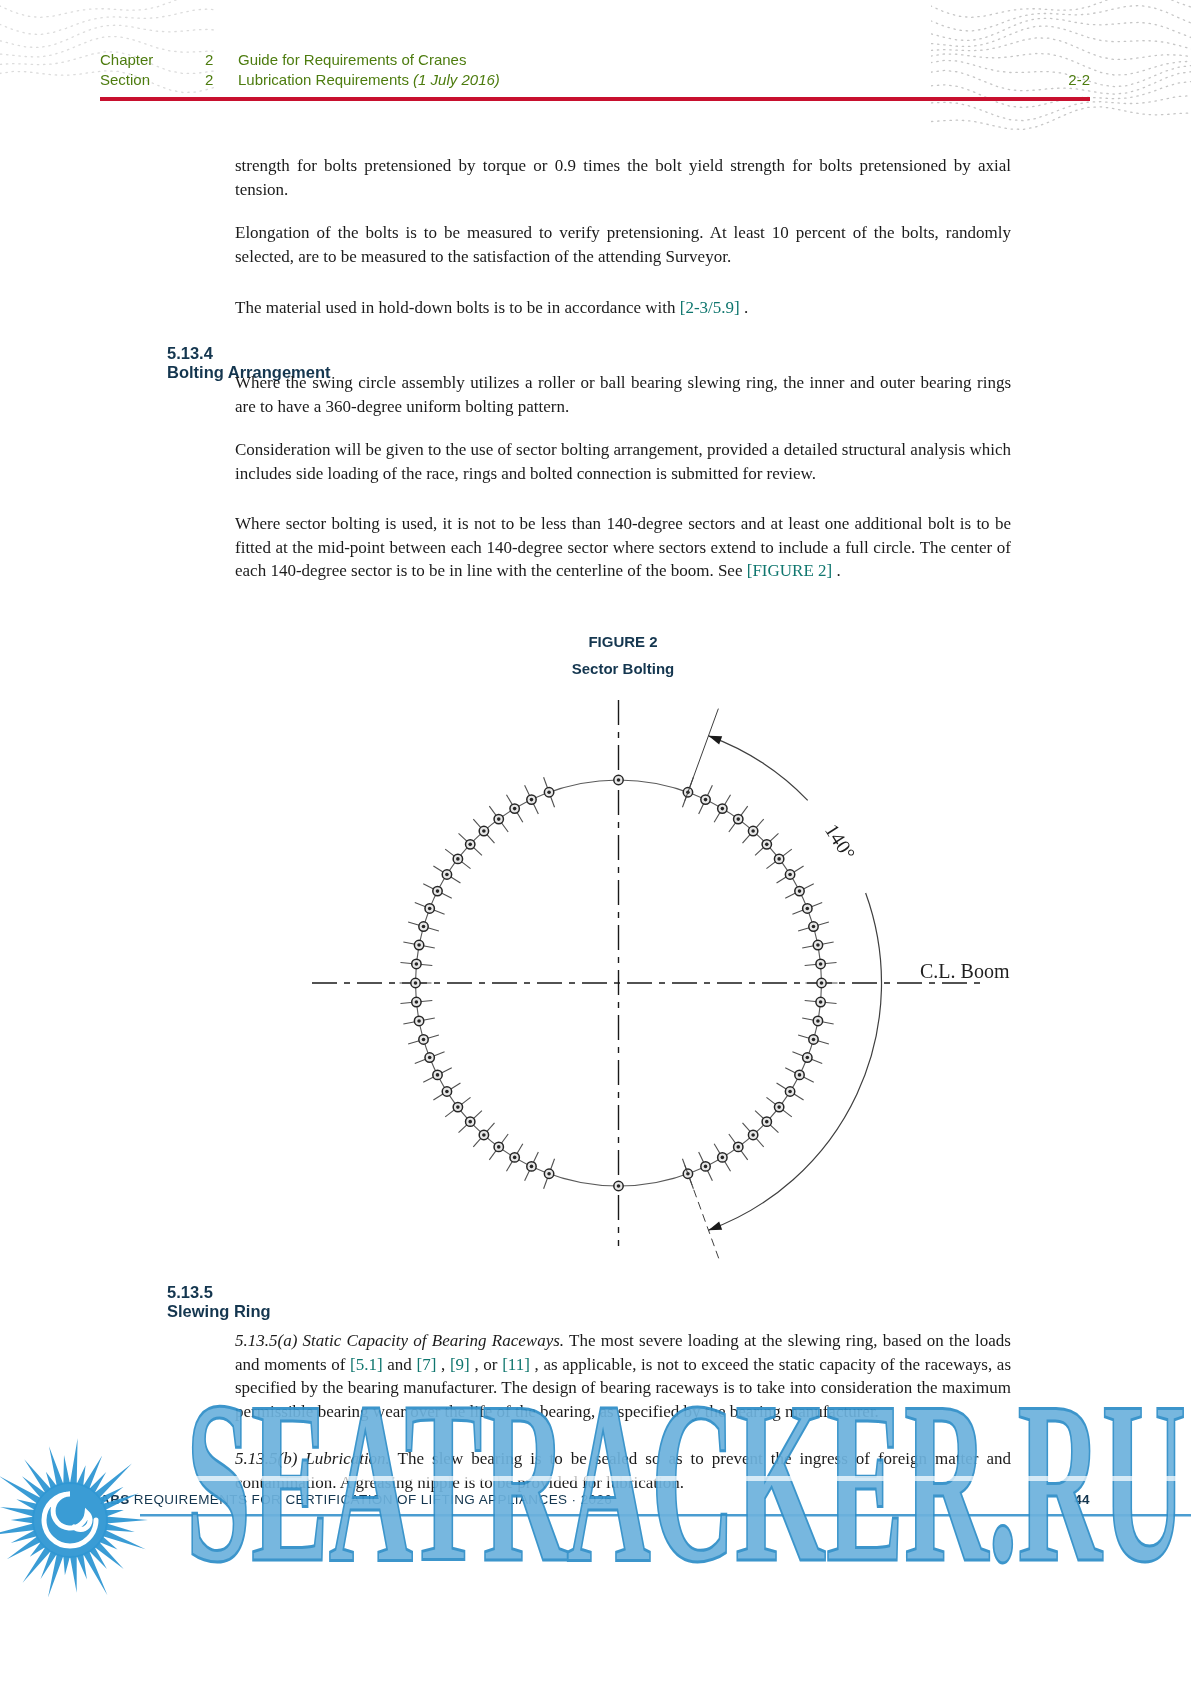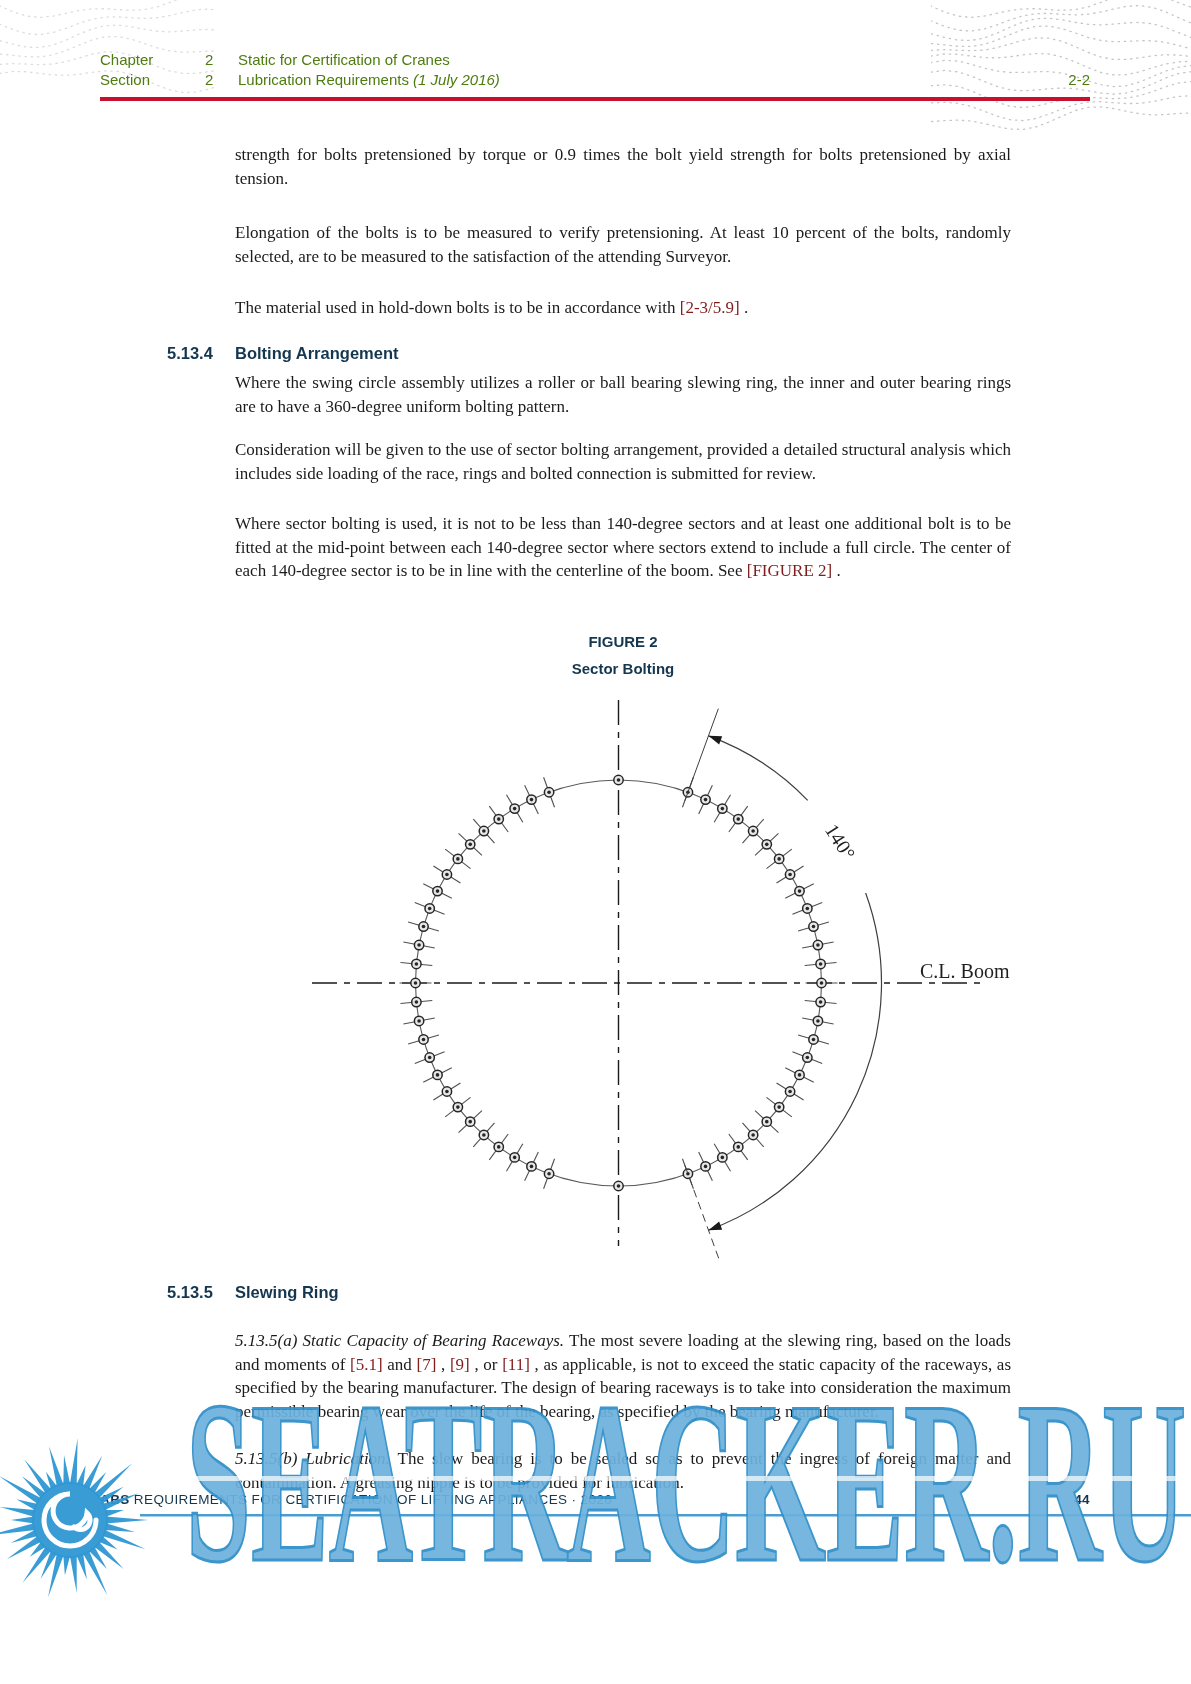--- a/index.html
+++ b/index.html
@@ -14,23 +14,23 @@
   .hnum{width:33px;}
   .page-ref{position:absolute;right:0;top:20px;}
   .ital{font-style:italic;text-align:right;}
   .red-rule{position:absolute;left:100px;top:97px;width:990px;height:4px;
     background:#c8102e;z-index:2;}
   
   .para{position:absolute;left:235px;width:776px;font-size:17px;line-height:23.5px;
     text-align:justify;color:#1b1b1b;}
   .sec-head{position:absolute;left:167px;width:844px;display:flex;
     font-family:"Liberation Sans",sans-serif;font-weight:bold;font-size:16.5px;
-    color:#14364f;}
+    color:#14364f;flex-direction:column;}
   .sec-head .num{width:68px;}
-  .ref{color:#7f1d1d;}
+  .ref{color:#0f766e;}
   .fig-title{position:absolute;left:235px;width:776px;text-align:center;
     font-family:"Liberation Sans",sans-serif;font-weight:bold;font-size:15px;
     line-height:27px;color:#14364f;}
   
   .page-footer{position:absolute;left:100px;top:1492px;width:990px;display:flex;
     justify-content:space-between;font-family:"Liberation Sans",sans-serif;
     font-size:13.5px;letter-spacing:.4px;color:#14364f;z-index:1;}
   .page-footer b{font-weight:bold;}
   
   #waves-tr{position:absolute;right:0;top:0;width:260px;height:135px;z-index:0;}
@@ -61,32 +61,32 @@
     <path d="M-12.0 38.2 L1.0 41.0 L14.0 44.5 L27.0 47.1 L40.0 47.5 L53.0 45.0 L66.0 40.1 L79.0 34.2 L92.0 28.9 L105.0 25.7 L118.0 25.1 L131.0 26.7 L144.0 29.2 L157.0 31.2 L170.0 31.9 L183.0 31.1 L196.0 29.8 L209.0 29.4 L222.0 30.9 " fill="none" stroke="#dcdcdc" stroke-width="1.3" stroke-dasharray="1.4 4.8" stroke-linecap="round"></path>
     <path d="M-12.0 54.0 L1.0 54.1 L14.0 55.4 L27.0 56.7 L40.0 56.9 L53.0 54.8 L66.0 50.6 L79.0 45.1 L92.0 39.9 L105.0 36.8 L118.0 36.5 L131.0 39.1 L144.0 43.4 L157.0 47.8 L170.0 50.9 L183.0 52.2 L196.0 51.9 L209.0 51.1 L222.0 51.2 " fill="none" stroke="#dcdcdc" stroke-width="1.3" stroke-dasharray="1.4 4.8" stroke-linecap="round"></path>
     <path d="M-12.0 66.7 L1.0 64.3 L14.0 63.6 L27.0 64.1 L40.0 64.7 L53.0 64.0 L66.0 61.7 L79.0 58.0 L92.0 54.2 L105.0 51.8 L118.0 52.1 L131.0 55.3 L144.0 60.6 L157.0 66.4 L170.0 71.0 L183.0 73.4 L196.0 73.4 L209.0 71.7 L222.0 69.7 " fill="none" stroke="#dcdcdc" stroke-width="1.3" stroke-dasharray="1.4 4.8" stroke-linecap="round"></path>
     <path d="M-12.0 77.4 L1.0 73.2 L14.0 71.4 L27.0 71.8 L40.0 73.4 L53.0 74.9 L66.0 75.3 L79.0 74.2 L92.0 72.3 L105.0 70.9 L118.0 71.4 L131.0 74.3 L144.0 79.3 L157.0 85.1 L170.0 89.9 L183.0 92.5 L196.0 92.0 L209.0 89.1 L222.0 85.0 " fill="none" stroke="#dcdcdc" stroke-width="1.3" stroke-dasharray="1.4 4.8" stroke-linecap="round"></path>
   </svg>
 
 <div class="page-header">
   <div class="hrow">
     <span class="hlabel">Chapter</span>
     <span class="hnum">2</span>
-    <span>Static for Certification of Cranes</span>
+    <span>Guide for Requirements of Cranes</span>
   </div>
   <div class="hrow">
     <span class="hlabel">Section</span>
     <span class="hnum">2</span>
     <span><span>Lubrication Requirements </span><span class="ital">(1 July 2016)</span></span>
   </div>
   <span class="page-ref">2-2</span>
 </div>
 <div class="red-rule"></div>
 
-<div class="para" style="top:143px">strength for bolts pretensioned by torque or 0.9 times the bolt yield strength for bolts pretensioned by axial tension.</div>
+<div class="para" style="top:154px">strength for bolts pretensioned by torque or 0.9 times the bolt yield strength for bolts pretensioned by axial tension.</div>
 <div class="para" style="top:221px">Elongation of the bolts is to be measured to verify pretensioning. At least 10 percent of the bolts, randomly selected, are to be measured to the satisfaction of the attending Surveyor.</div>
 <div class="para" style="top:296px"><span>The material used in hold-down bolts is to be in accordance with </span><span class="ref">[2-3/5.9]</span><span> .</span></div>
 
 <div class="sec-head" style="top:344px">
   <span class="num">5.13.4</span>
   <span>Bolting Arrangement</span>
 </div>
 <div class="para" style="top:371px">Where the swing circle assembly utilizes a roller or ball bearing slewing ring, the inner and outer bearing rings are to have a 360-degree uniform bolting pattern.</div>
 <div class="para" style="top:438px">Consideration will be given to the use of sector bolting arrangement, provided a detailed structural analysis which includes side loading of the race, rings and bolted connection is submitted for review.</div>
 <div class="para" style="top:512px"><span>Where sector bolting is used, it is not to be less than 140-degree sectors and at least one additional bolt is to be fitted at the mid-point between each 140-degree sector where sectors extend to include a full circle. The center of each 140-degree sector is to be in line with the centerline of the boom. See </span><span class="ref">[FIGURE 2]</span><span> .</span></div>

